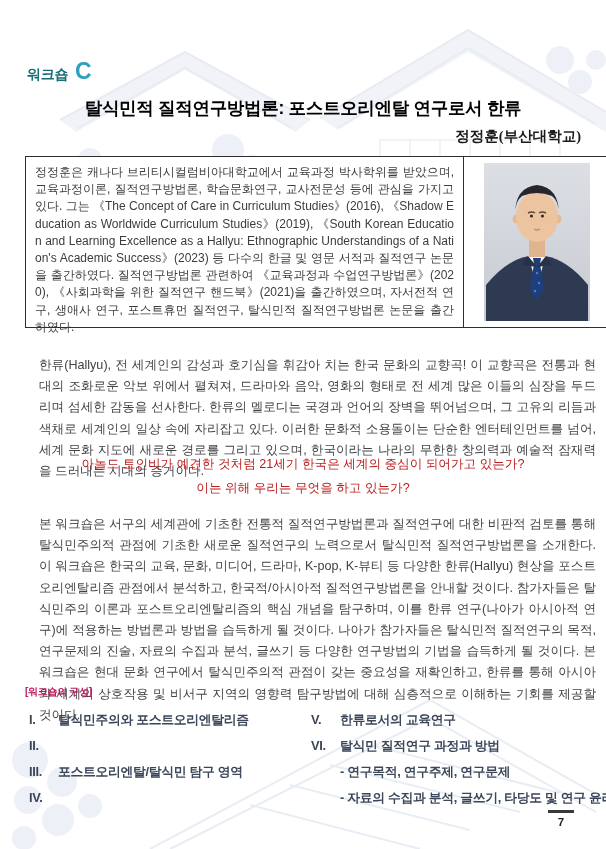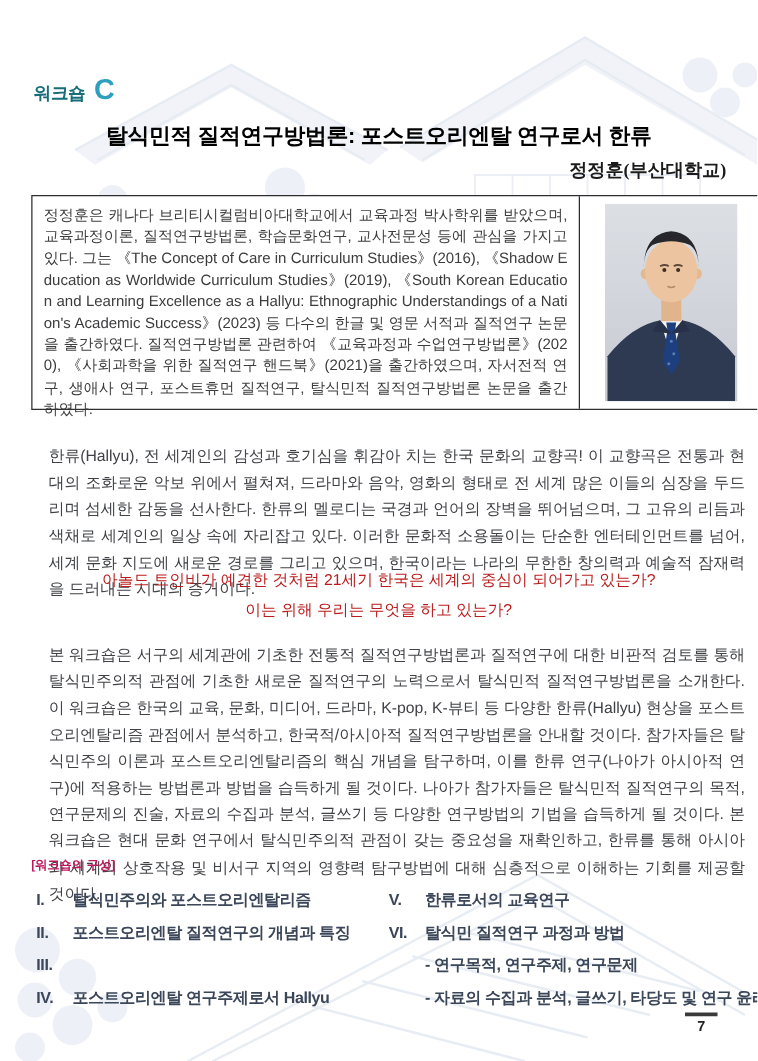--- a/index.html
+++ b/index.html
@@ -156,28 +156,27 @@
   <div class="section-heading">[워크숍의 구성]</div>
 
   <div class="list-cols">
     <div class="col-left">
       <div class="li">
         <span class="num">I.</span>
         <span class="lbl">탈식민주의와 포스트오리엔탈리즘</span>
       </div>
       <div class="li">
         <span class="num">II.</span>
-        <span class="lbl">포스트오리엔탈 질적연구의 개념과 특징</span>
       </div>
       <div class="li">
         <span class="num">III.</span>
+        <span class="lbl">포스트오리엔탈/탈식민 탐구 영역</span>
       </div>
       <div class="li">
         <span class="num">IV.</span>
-        <span class="lbl">포스트오리엔탈 연구주제로서 Hallyu</span>
       </div>
     </div>
     <div class="col-right">
       <div class="li">
         <span class="num">V.</span>
         <span class="lbl">한류로서의 교육연구</span>
       </div>
       <div class="li">
         <span class="num">VI.</span>
         <span class="lbl">탈식민 질적연구 과정과 방법</span>

